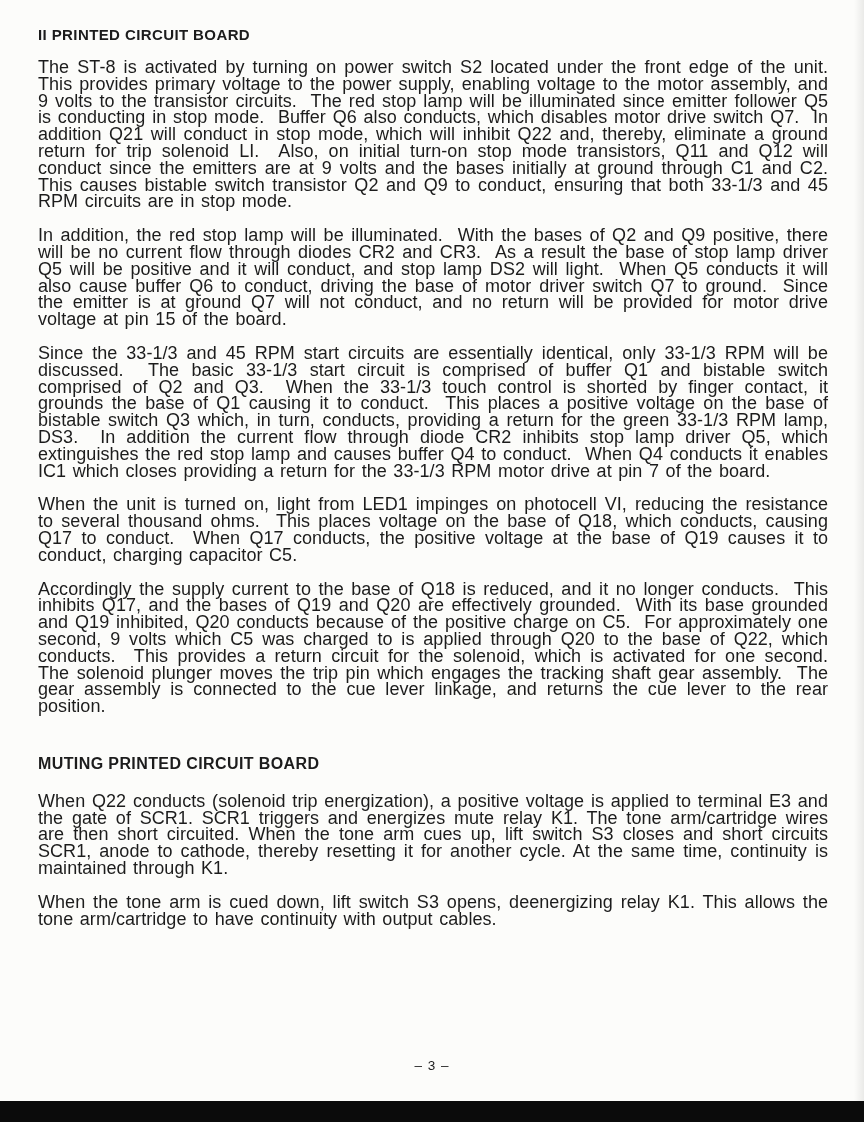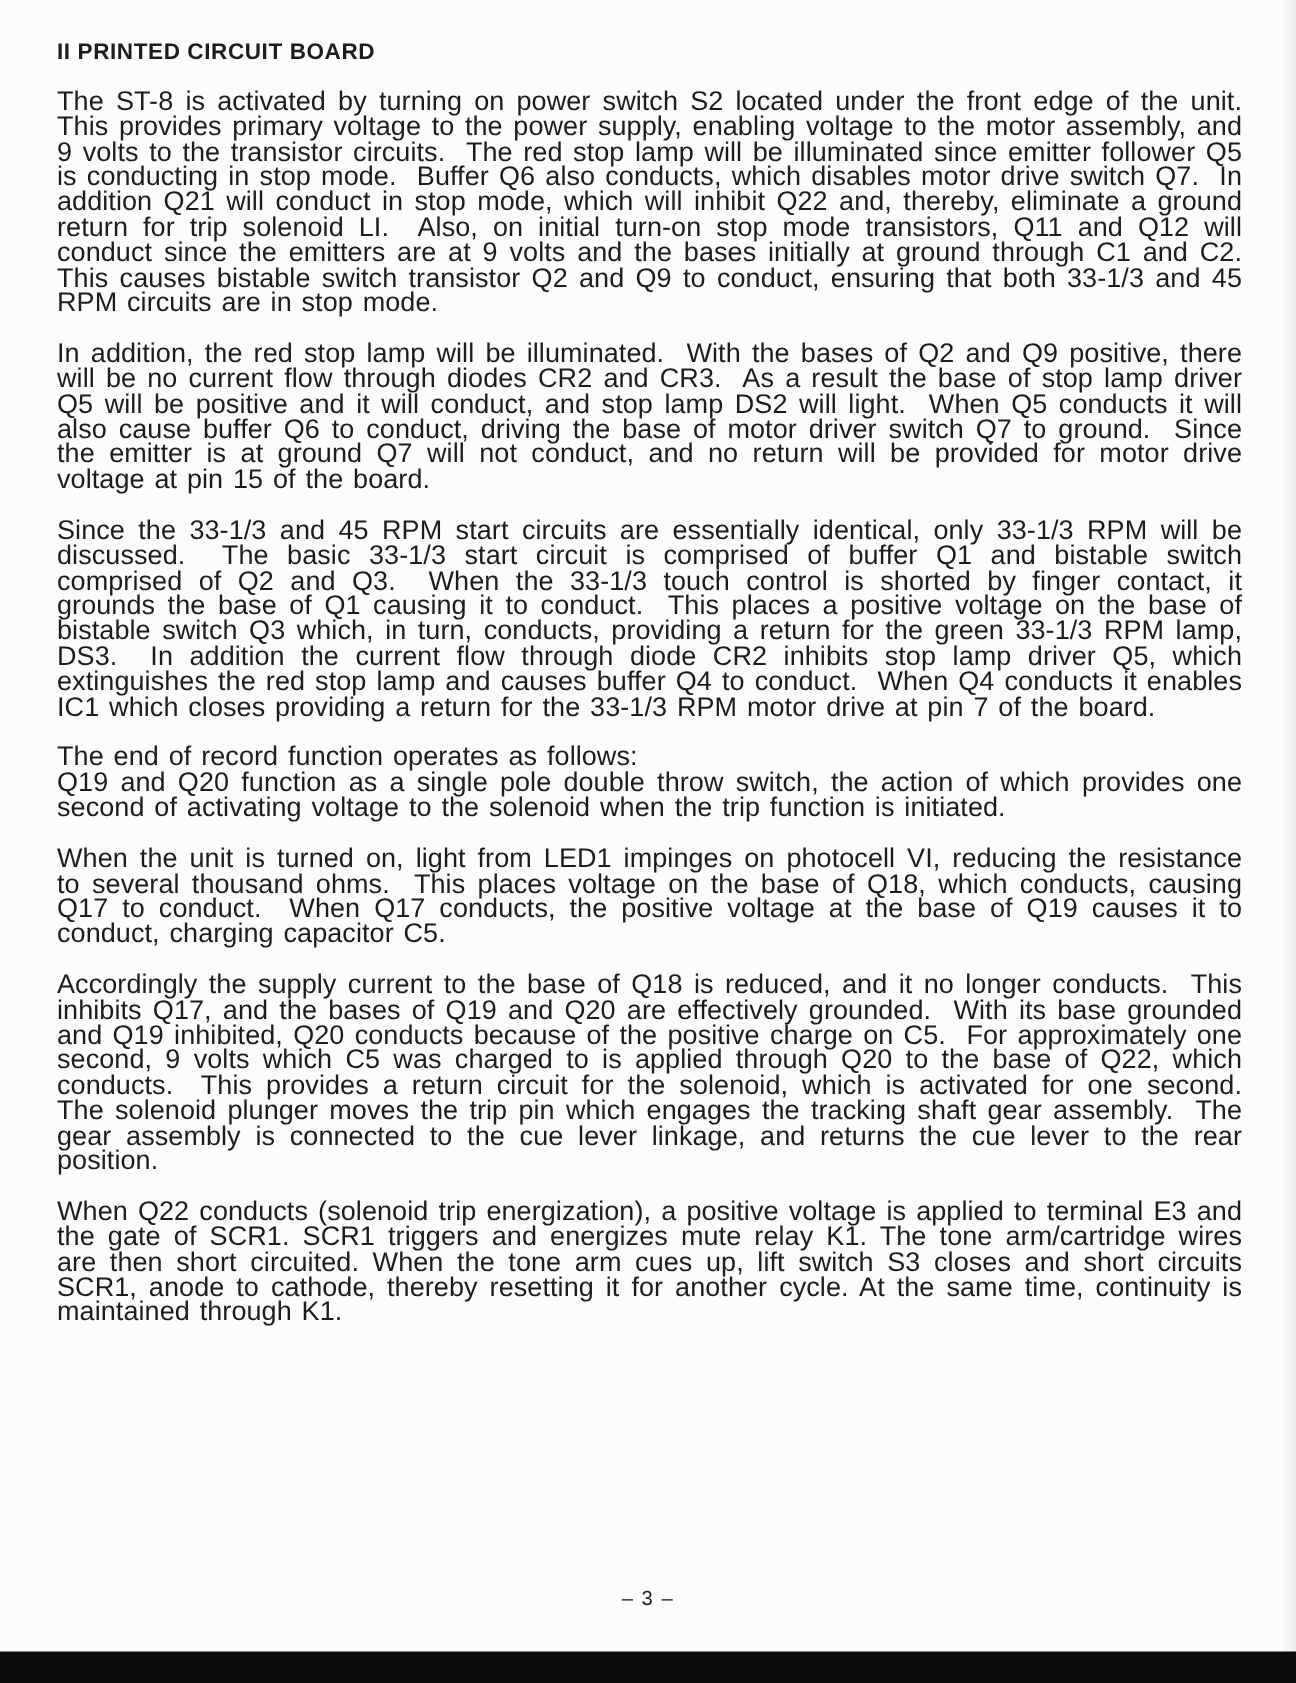--- a/index.html
+++ b/index.html
@@ -72,27 +72,27 @@
 <body>
 
 <div class="page">
   <div class="content">
 
     <h1 class="section-title-1">II  PRINTED CIRCUIT BOARD</h1>
 
     <p class="para">The ST-8 is activated by turning on power switch S2 located under the front edge of the unit.  This provides primary voltage to the power supply, enabling voltage to the motor assembly, and 9 volts to the transistor circuits.  The red stop lamp will be illuminated since emitter follower Q5 is conducting in stop mode.  Buffer Q6 also conducts, which disables motor drive switch Q7.  In addition Q21 will conduct in stop mode, which will inhibit Q22 and, thereby, eliminate a ground return for trip solenoid LI.  Also, on initial turn-on stop mode transistors, Q11 and Q12 will conduct since the emitters are at 9 volts and the bases initially at ground through C1 and C2.  This causes bistable switch transistor Q2 and Q9 to conduct, ensuring that both 33-1/3 and 45 RPM circuits are in stop mode.</p>
     <p class="para">In addition, the red stop lamp will be illuminated.  With the bases of Q2 and Q9 positive, there will be no current flow through diodes CR2 and CR3.  As a result the base of stop lamp driver Q5 will be positive and it will conduct, and stop lamp DS2 will light.  When Q5 conducts it will also cause buffer Q6 to conduct, driving the base of motor driver switch Q7 to ground.  Since the emitter is at ground Q7 will not conduct, and no return will be provided for motor drive voltage at pin 15 of the board.</p>
     <p class="para">Since the 33-1/3 and 45 RPM start circuits are essentially identical, only 33-1/3 RPM will be discussed.  The basic 33-1/3 start circuit is comprised of buffer Q1 and bistable switch comprised of Q2 and Q3.  When the 33-1/3 touch control is shorted by finger contact, it grounds the base of Q1 causing it to conduct.  This places a positive voltage on the base of bistable switch Q3 which, in turn, conducts, providing a return for the green 33-1/3 RPM lamp, DS3.  In addition the current flow through diode CR2 inhibits stop lamp driver Q5, which extinguishes the red stop lamp and causes buffer Q4 to conduct.  When Q4 conducts it enables IC1 which closes providing a return for the 33-1/3 RPM motor drive at pin 7 of the board.</p>
-    <p class="para">The end of record function operates as follows:
-Q19 and Q20 function as a single pole double throw switch, the action of which provides one second of activating voltage to the solenoid when the trip function is initiated.</p>
     <p class="para">When the unit is turned on, light from LED1 impinges on photocell VI, reducing the resistance to several thousand ohms.  This places voltage on the base of Q18, which conducts, causing Q17 to conduct.  When Q17 conducts, the positive voltage at the base of Q19 causes it to conduct, charging capacitor C5.</p>
     <p class="para">Accordingly the supply current to the base of Q18 is reduced, and it no longer conducts.  This inhibits Q17, and the bases of Q19 and Q20 are effectively grounded.  With its base grounded and Q19 inhibited, Q20 conducts because of the positive charge on C5.  For approximately one second, 9 volts which C5 was charged to is applied through Q20 to the base of Q22, which conducts.  This provides a return circuit for the solenoid, which is activated for one second.  The solenoid plunger moves the trip pin which engages the tracking shaft gear assembly.  The gear assembly is connected to the cue lever linkage, and returns the cue lever to the rear position.</p>
 
+    <h2 class="section-title-2">MUTING PRINTED CIRCUIT BOARD</h2>
 
     <p class="para">When Q22 conducts (solenoid trip energization), a positive voltage is applied to terminal E3 and the gate of SCR1. SCR1 triggers and energizes mute relay K1. The tone arm/cartridge wires are then short circuited. When the tone arm cues up, lift switch S3 closes and short circuits SCR1, anode to cathode, thereby resetting it for another cycle. At the same time, continuity is maintained through K1.</p>
+    <p class="para">When the tone arm is cued down, lift switch S3 opens, deenergizing relay K1. This allows the tone arm/cartridge to have continuity with output cables.</p>
 
   </div>
 
   <div class="footer">– 3 –</div>
 
   <div class="scan-edge"></div>
   <div class="scan-bar"></div>
 </div>
 
 </body></html>

